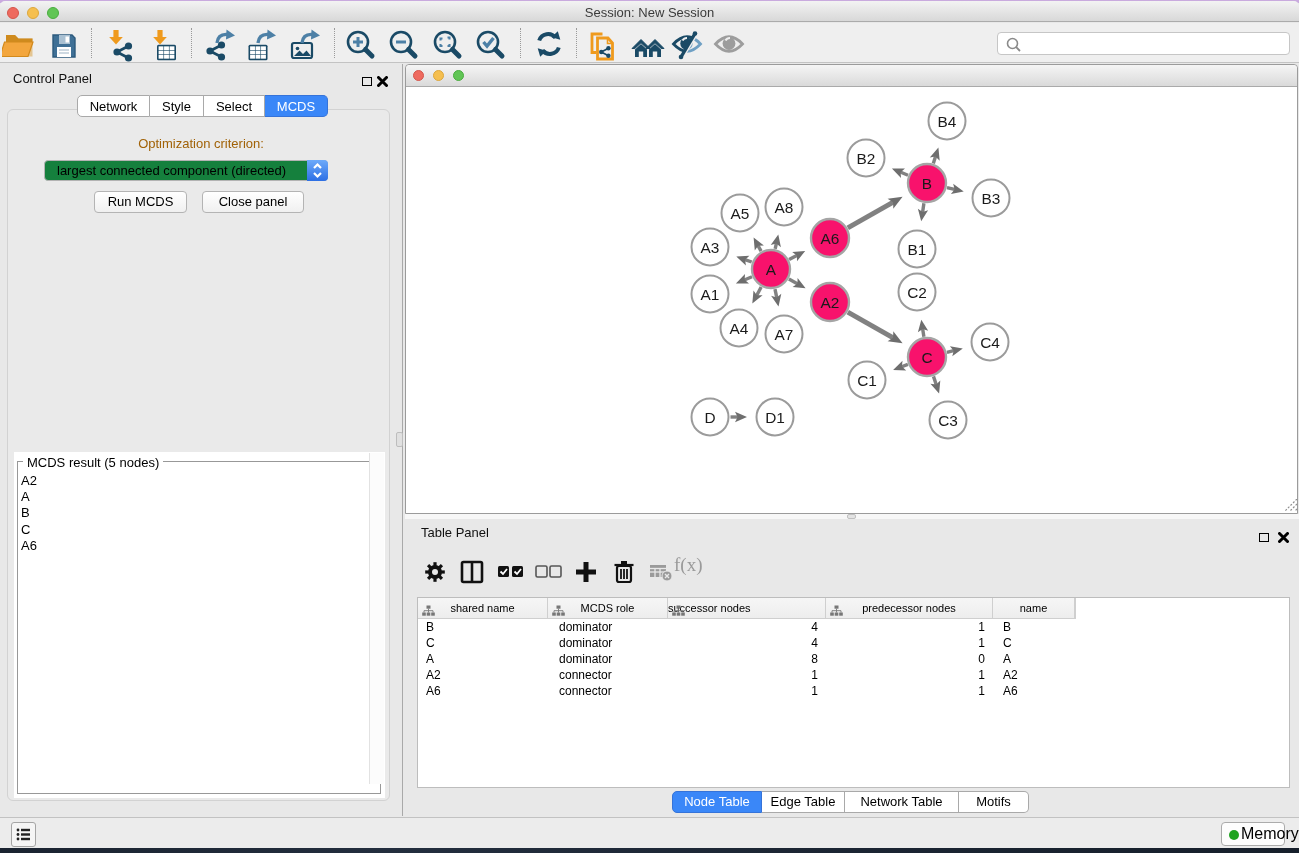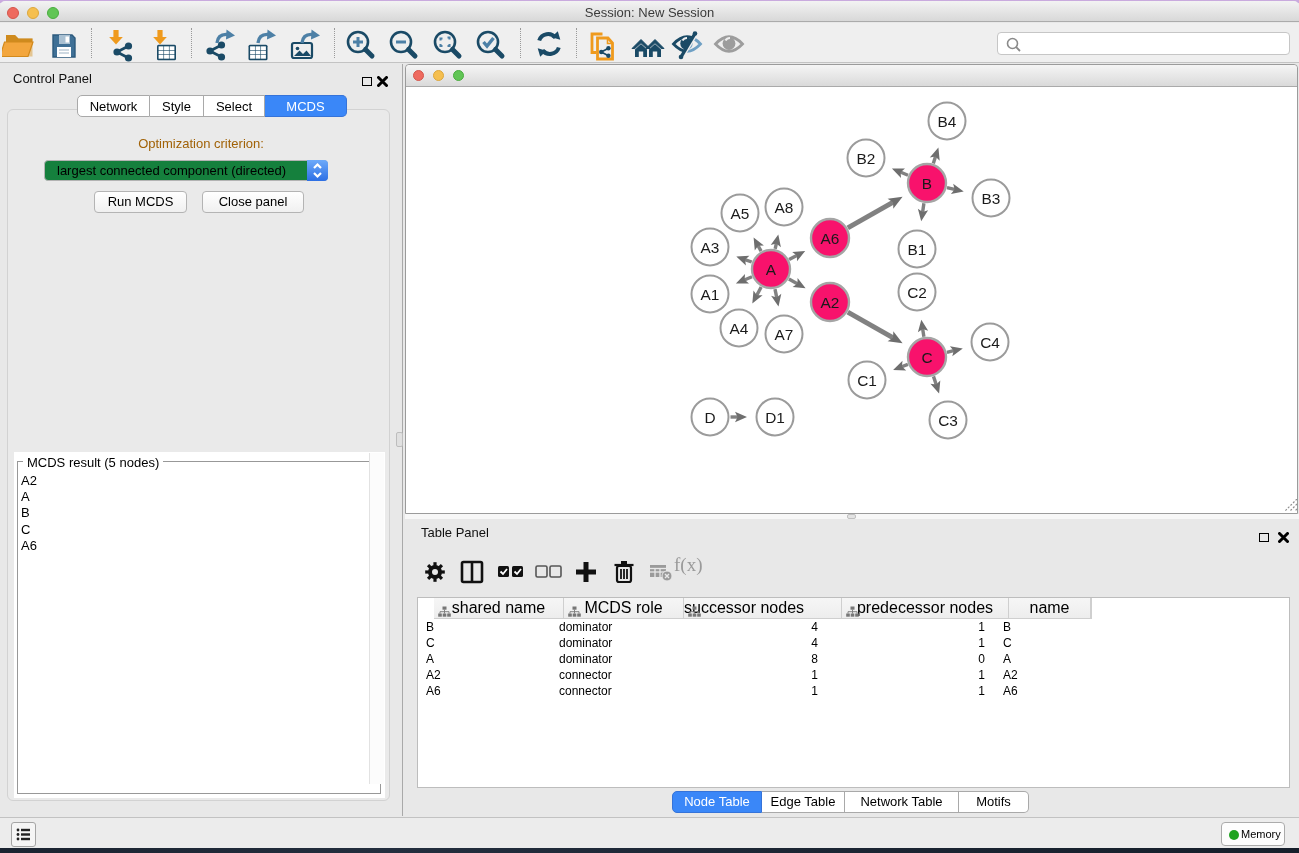--- a/index.html
+++ b/index.html
@@ -32,31 +32,31 @@
 
 .netwin{position:absolute;left:405px;top:64px;width:893px;height:450px;background:#fff;border:1px solid #9b9b9b;border-radius:4px 4px 0 0}
 .nettitle{position:absolute;left:0;top:0;width:100%;height:22px;background:linear-gradient(#f5f5f5,#dadada);border-bottom:1px solid #aaa;border-radius:4px 4px 0 0}
 .ntl{position:absolute;width:11px;height:11px;border-radius:50%;top:5px}
 .netname{position:absolute;width:100%;top:4px;text-align:center;font-size:12px;color:#222}
 
 .tpanel{position:absolute;left:404px;top:520px;width:895px;height:296px;background:#e8e8e8}
 .tptitle{position:absolute;left:17px;top:5px;font-size:13px;color:#111}
 .ttool{position:absolute;left:13px;top:30px;width:869px;height:32px;background:#e8e8e8}
 .tableouter{position:absolute;left:13px;top:77px;width:873px;height:191px;background:#fff;border:1px solid #bdbdbd}
-.thead{position:absolute;left:16px;top:0;height:21px;background:linear-gradient(#f6f6f6,#ededed);border-bottom:1px solid #cfcfcf;border-right:1px solid #cfcfcf;font-size:16px;color:#000}
+.thead{position:absolute;left:0;top:0;height:21px;background:linear-gradient(#f6f6f6,#ededed);border-bottom:1px solid #cfcfcf;border-right:1px solid #cfcfcf;font-size:11px;color:#000}
 .thead span{display:inline-block}
 .trow{position:absolute;font-size:12px;color:#000;height:16px}
 .btabs{position:absolute;left:268px;top:271px;height:22px;display:flex}
 .btab{height:22px;font-size:13px;background:#fff;border:1px solid #a9a9a9;border-left:none;line-height:20px;padding:0 10px;color:#000}
 .btab.first{border-left:1px solid #a9a9a9;border-radius:5px 0 0 5px;background:#3a87f8;color:#fff;border-color:#3573d9}
 .btab.last{border-radius:0 5px 5px 0}
 
 .statusbar{position:absolute;left:0;top:817px;width:1299px;height:31px;background:#ececec;border-top:1px solid #c2c2c2}
 .bstrip{position:absolute;left:0;top:848px;width:1299px;height:5px;background:linear-gradient(90deg,#1a2330,#232e3e 30%,#1c2634 60%,#161f2b)}
-.membtn{position:absolute;right:14px;top:4px;width:64px;height:24px;background:#fdfdfd;border:1px solid #ababab;border-radius:4px;font-size:11px;line-height:22px;text-align:left;padding-left:19px}
+.membtn{position:absolute;right:14px;top:4px;width:64px;height:24px;background:#fdfdfd;border:1px solid #ababab;border-radius:4px;font-size:16px;line-height:22px;text-align:left;padding-left:19px}
 .listbtn{position:absolute;left:11px;top:4px;width:25px;height:25px;background:#f5f5f5;border:1px solid #a5a5a5;border-radius:3px}
 </style></head>
 <body>
 <div class="purple"></div>
 <div class="titlebar">
   <div class="tl" style="left:7px;background:#ee6a5f;border:1px solid #d5554b"></div>
   <div class="tl" style="left:27px;background:#f5bf4f;border:1px solid #dda73b"></div>
   <div class="tl" style="left:47px;background:#61c555;border:1px solid #4aad3f"></div>
   <div class="title">Session: New Session</div>
 </div>
@@ -226,21 +226,21 @@
   <div class="cptitle">Control Panel</div>
   <div class="wicons" style="right:30px;top:13px;width:10px;height:9px;border:1.5px solid #000"></div>
   <div class="wicons" style="right:14px;top:12px"><svg width="11" height="11" viewBox="0 0 11 11">
         <path d="M1.5 1.5 L9.5 9.5 M9.5 1.5 L1.5 9.5" stroke="#000" stroke-width="3" stroke-linecap="round"></path>
       </svg></div>
   <div class="subpanel"></div>
   <div class="tabs">
     <div class="tab first" style="width:73px;padding:0">Network</div>
       <div class="tab" style="width:54px;padding:0">Style</div>
       <div class="tab" style="width:61px;padding:0">Select</div>
-      <div class="tab sel" style="width:82px;padding:0">MCDS</div>
+      <div class="tab sel" style="width:63px;padding:0">MCDS</div>
   </div>
   <div class="optlabel">Optimization criterion:</div>
   <div class="combo">largest connected component (directed)
     <div class="combobtn"><svg width="21" height="21">
           <path d="M7 8 L10.5 4.5 L14 8" fill="none" stroke="#fff" stroke-width="2.2"></path>
           <path d="M7 13 L10.5 16.5 L14 13" fill="none" stroke="#fff" stroke-width="2.2"></path>
         </svg></div>
   </div>
   <div class="btn" style="left:94px;top:127px;width:93px">Run MCDS</div>
   <div class="btn" style="left:202px;top:127px;width:102px">Close panel</div>

